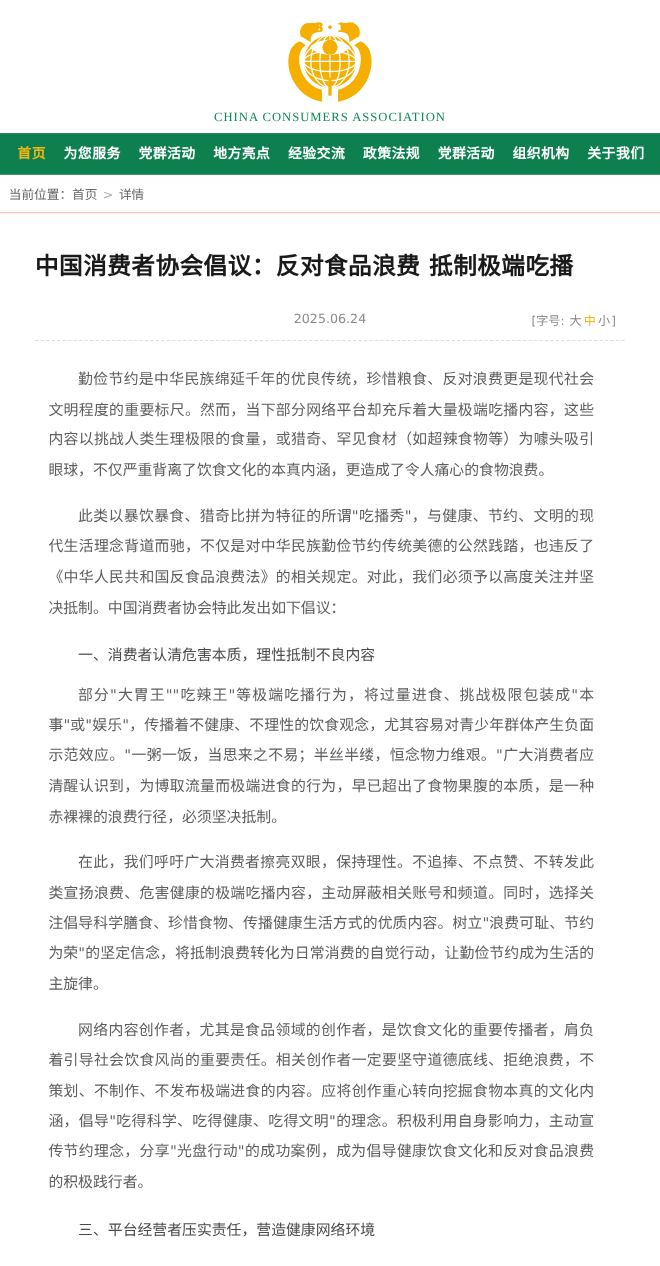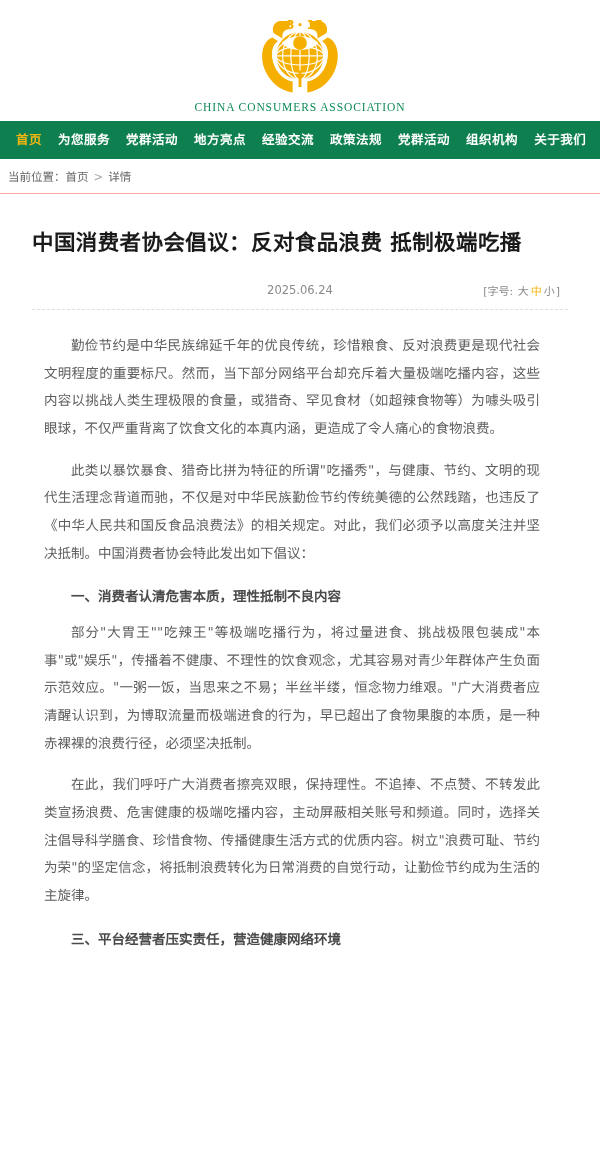--- a/index.html
+++ b/index.html
@@ -132,21 +132,21 @@
   .body-text p {
     font-size: 13.5px;
     line-height: 2.05;
     color: #5d5d5d;
     margin: 0 16px 14px 0;
     text-indent: 2em;
     text-align: justify;
     font-family: "DejaVu Serif", "Liberation Serif", serif;
   }
   .body-text p.section-head {
-    font-weight: bold;
+    font-weight: normal;
     color: #4a4a4a;
     margin: 16px 0 8px 0;
   }
 </style>
 </head>
 <body>
 
 <div class="masthead">
   <span>
     <svg class="logo-emblem" viewBox="0 0 100 96" xmlns="http://www.w3.org/2000/svg" aria-hidden="true">
@@ -207,17 +207,18 @@
   </div>
 
   <hr class="divider-dotted">
 
   <div class="body-text">
     <p>勤俭节约是中华民族绵延千年的优良传统，珍惜粮食、反对浪费更是现代社会文明程度的重要标尺。然而，当下部分网络平台却充斥着大量极端吃播内容，这些内容以挑战人类生理极限的食量，或猎奇、罕见食材（如超辣食物等）为噱头吸引眼球，不仅严重背离了饮食文化的本真内涵，更造成了令人痛心的食物浪费。</p>
     <p>此类以暴饮暴食、猎奇比拼为特征的所谓"吃播秀"，与健康、节约、文明的现代生活理念背道而驰，不仅是对中华民族勤俭节约传统美德的公然践踏，也违反了《中华人民共和国反食品浪费法》的相关规定。对此，我们必须予以高度关注并坚决抵制。中国消费者协会特此发出如下倡议：</p>
     <p class="section-head">一、消费者认清危害本质，理性抵制不良内容</p>
     <p>部分"大胃王""吃辣王"等极端吃播行为，将过量进食、挑战极限包装成"本事"或"娱乐"，传播着不健康、不理性的饮食观念，尤其容易对青少年群体产生负面示范效应。"一粥一饭，当思来之不易；半丝半缕，恒念物力维艰。"广大消费者应清醒认识到，为博取流量而极端进食的行为，早已超出了食物果腹的本质，是一种赤裸裸的浪费行径，必须坚决抵制。</p>
     <p>在此，我们呼吁广大消费者擦亮双眼，保持理性。不追捧、不点赞、不转发此类宣扬浪费、危害健康的极端吃播内容，主动屏蔽相关账号和频道。同时，选择关注倡导科学膳食、珍惜食物、传播健康生活方式的优质内容。树立"浪费可耻、节约为荣"的坚定信念，将抵制浪费转化为日常消费的自觉行动，让勤俭节约成为生活的主旋律。</p>
+    <p>网络内容创作者，尤其是食品领域的创作者，是饮食文化的重要传播者，肩负着引导社会饮食风尚的重要责任。相关创作者一定要坚守道德底线、拒绝浪费，不策划、不制作、不发布极端进食的内容。应将创作重心转向挖掘食物本真的文化内涵，倡导"吃得科学、吃得健康、吃得文明"的理念。积极利用自身影响力，主动宣传节约理念，分享"光盘行动"的成功案例，成为倡导健康饮食文化和反对食品浪费的积极践行者。</p>
     <p class="section-head">三、平台经营者压实责任，营造健康网络环境</p>
 
   </div>
 
 </article>
 
 </body></html>

